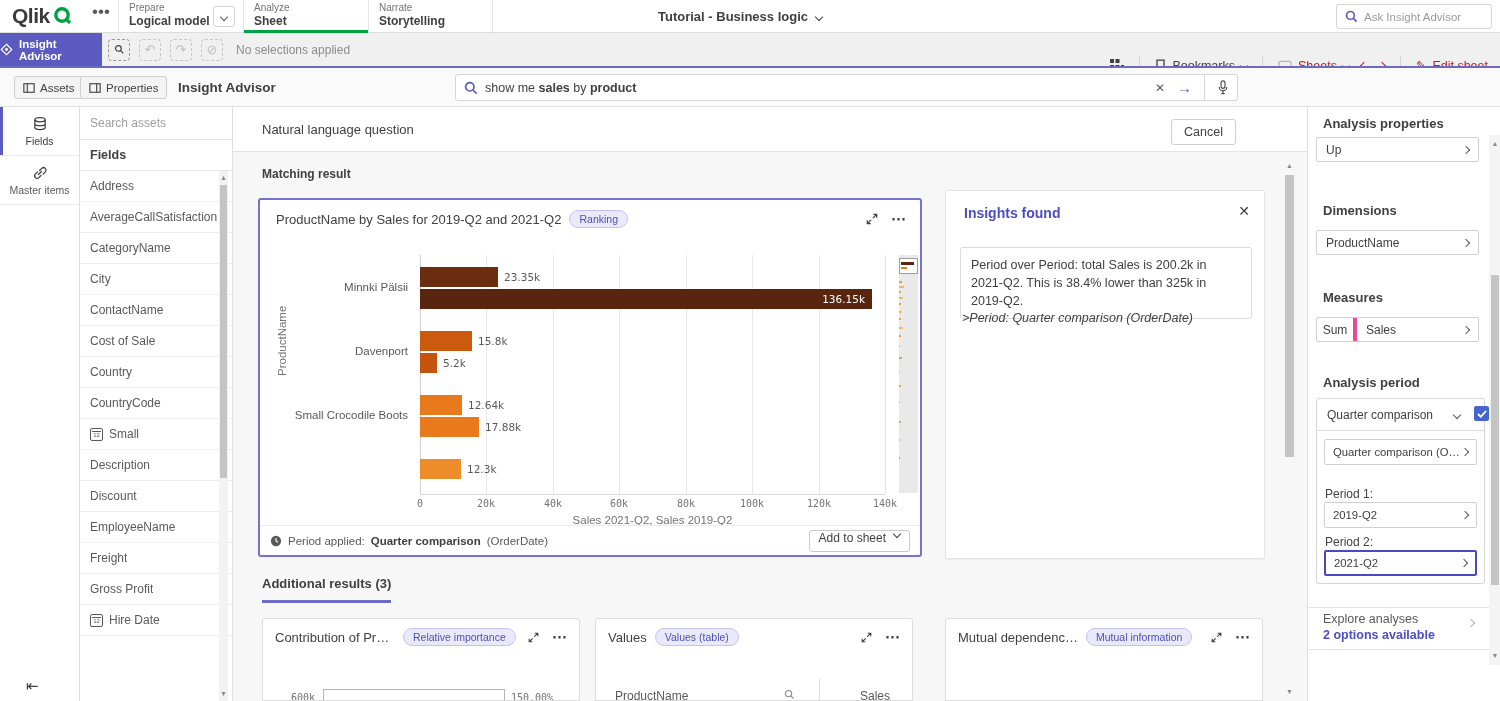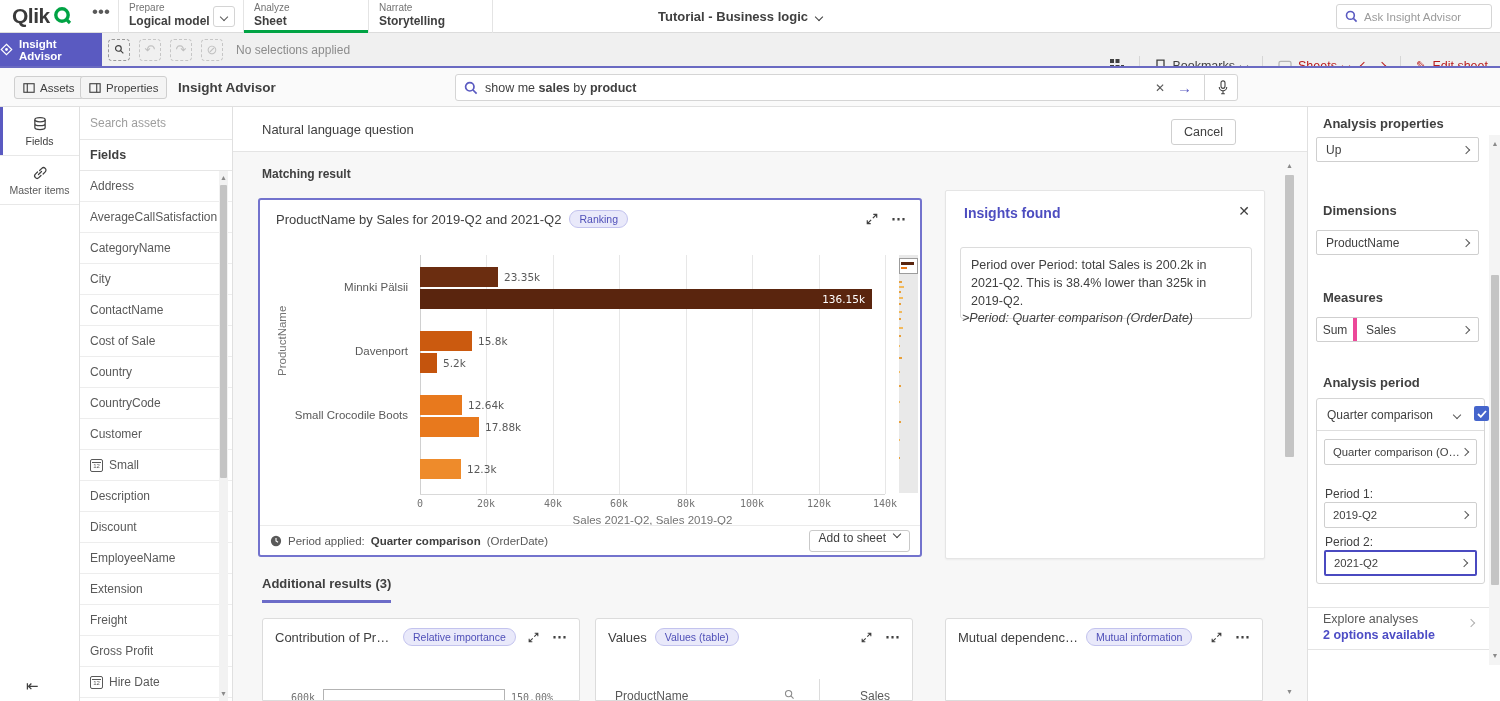--- a/index.html
+++ b/index.html
@@ -301,37 +301,31 @@
       <div class="field-row">
         <span class="ellipsis">Cost of Sale</span>
       </div>
       <div class="field-row">
         <span class="ellipsis">Country</span>
       </div>
       <div class="field-row">
         <span class="ellipsis">CountryCode</span>
       </div>
       <div class="field-row">
-        <span class="ellipsis">Customer</span>
-      </div>
-      <div class="field-row">
         <span class="cal"></span>
         <span class="ellipsis">Small</span>
       </div>
       <div class="field-row">
         <span class="ellipsis">Description</span>
       </div>
       <div class="field-row">
         <span class="ellipsis">Discount</span>
       </div>
       <div class="field-row">
         <span class="ellipsis">EmployeeName</span>
-      </div>
-      <div class="field-row">
-        <span class="ellipsis">Extension</span>
       </div>
       <div class="field-row">
         <span class="ellipsis">Freight</span>
       </div>
       <div class="field-row">
         <span class="ellipsis">Gross Profit</span>
       </div>
       <div class="field-row">
         <span class="cal"></span>
         <span class="ellipsis">Hire Date</span>

